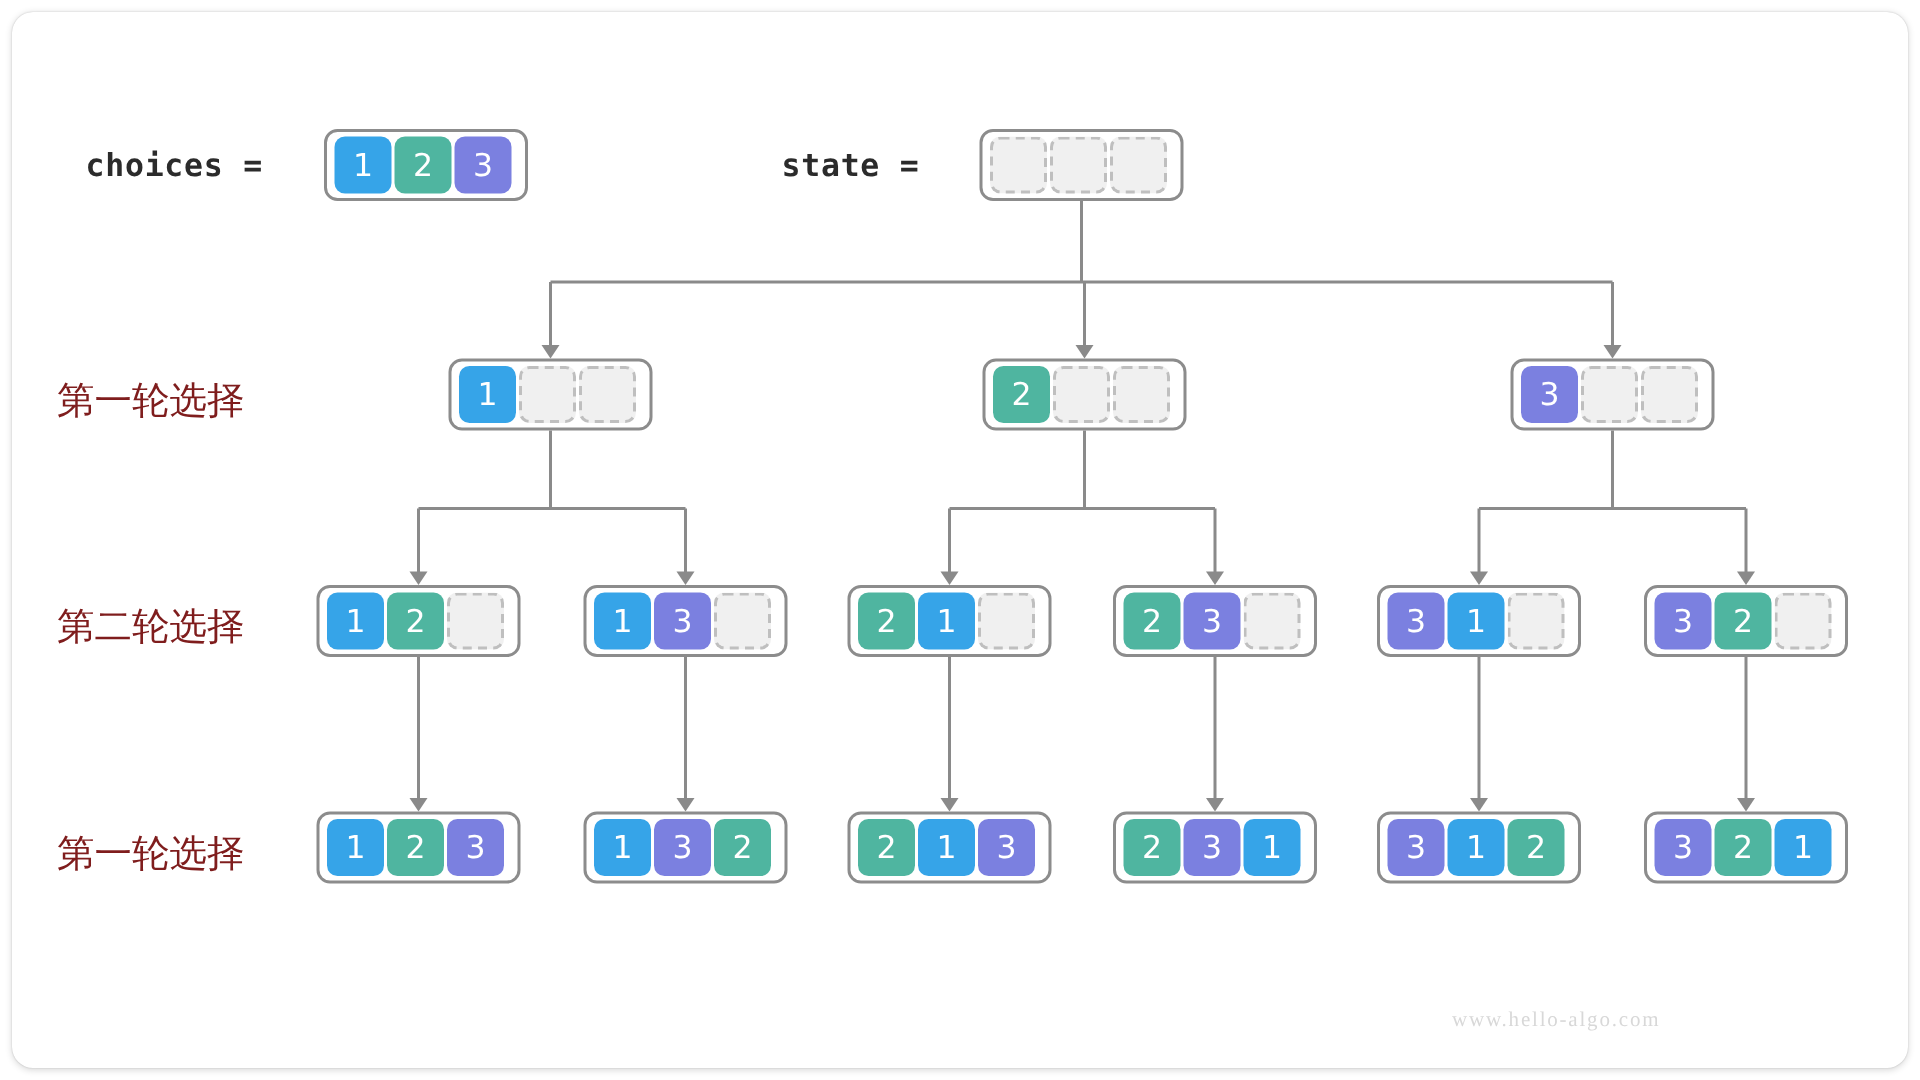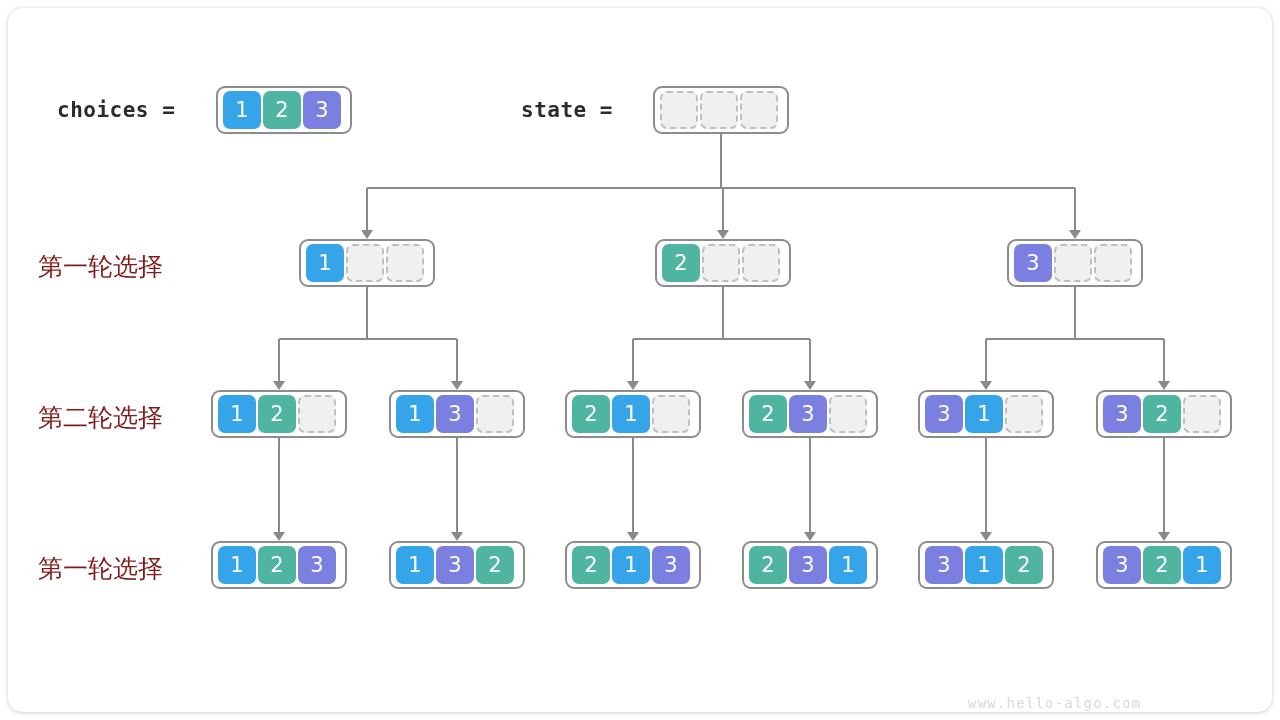--- a/index.html
+++ b/index.html
@@ -116,21 +116,21 @@
 <div id="canvas">
   <div class="card"></div>
 
   <div class="mono-label" style="left:57px; top:98px;">choices  =</div>
   <div class="mono-label" style="left:521px; top:98px;">state  =</div>
 
   <div class="row-label" style="left:38px; top:250px;">第一轮选择</div>
   <div class="row-label" style="left:38px; top:401px;">第二轮选择</div>
   <div class="row-label" style="left:38px; top:552px;">第一轮选择</div>
 
-  <div class="watermark" style="left:968px; top:695px;">www.hello-algo.com</div>
+  <div class="watermark" style="left:968px; top:673px;font-family:Liberation Serif, serif;">www.hello-algo.com</div>
 
   <div id="connectors">
       <div class="vline" style="left: 719.75px; top: 134px; height: 54px;"></div>
       <div class="hline" style="left: 367px; top: 186.75px; width: 708px;"></div>
       <div class="vline" style="left: 365.75px; top: 188px; height: 43px;"></div>
       <div class="arrowhead" style="left: 361px; top: 230px;"></div>
       <div class="vline" style="left: 721.75px; top: 188px; height: 43px;"></div>
       <div class="arrowhead" style="left: 717px; top: 230px;"></div>
       <div class="vline" style="left: 1073.75px; top: 188px; height: 43px;"></div>
       <div class="arrowhead" style="left: 1069px; top: 230px;"></div>

